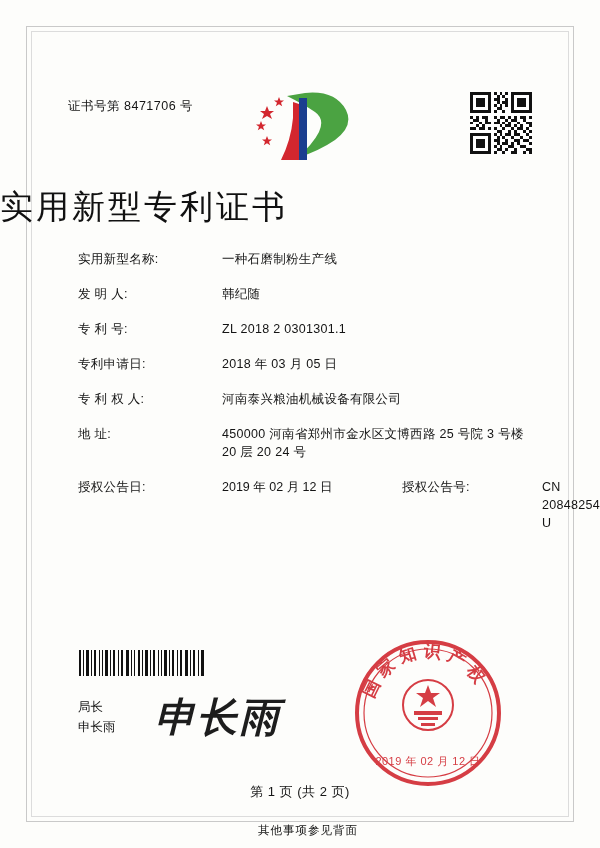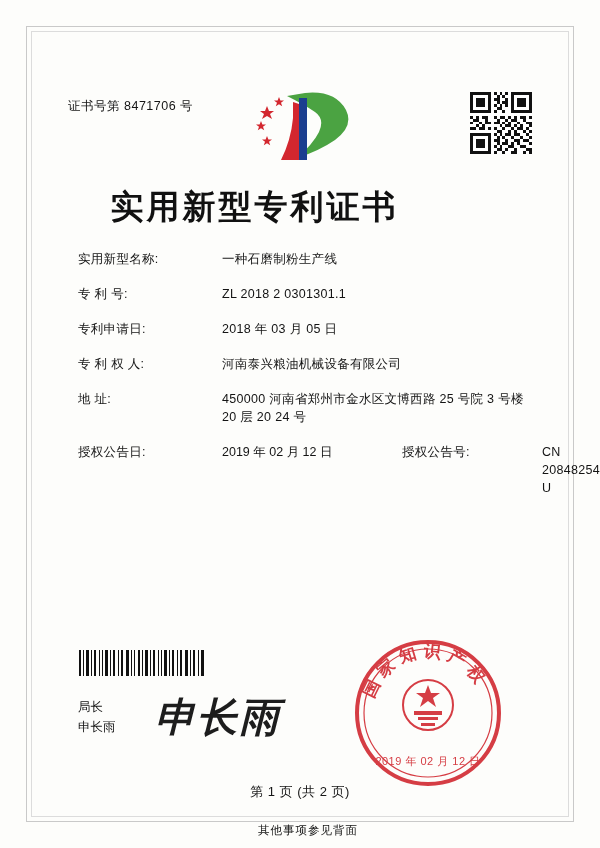--- a/index.html
+++ b/index.html
@@ -61,23 +61,22 @@
     position: absolute;
     right: 68px; top: 92px;
     width: 62px; height: 62px;
   }
 
   
   .title {
     position: absolute;
     left: 0; top: 185px;
     width: 509px;
-    text-align: center;
     font-size: 33px;
-    font-weight: bold;
+    font-weight: normal;
     letter-spacing: 3px;
     color: #111;
   }
 
   
   .fields {
     position: absolute;
     left: 78px; top: 250px;
     width: 450px;
   }
@@ -317,20 +316,24 @@
   </svg>
 
   <div class="title">实用新型专利证书</div>
 
   <div class="fields">
     <div class="field-row">
       <div class="field-label">实用新型名称:</div>
       <div class="field-value">一种石磨制粉生产线</div>
     </div>
     <div class="field-row">
+      <div class="field-label">发 明 人:</div>
+      <div class="field-value">韩纪随</div>
+    </div>
+    <div class="field-row">
       <div class="field-label">专 利 号:</div>
       <div class="field-value">ZL 2018 2 0301301.1</div>
     </div>
     <div class="field-row">
       <div class="field-label">专利申请日:</div>
       <div class="field-value">2018 年 03 月 05 日</div>
     </div>
     <div class="field-row">
       <div class="field-label">专 利 权 人:</div>
       <div class="field-value">河南泰兴粮油机械设备有限公司</div>

